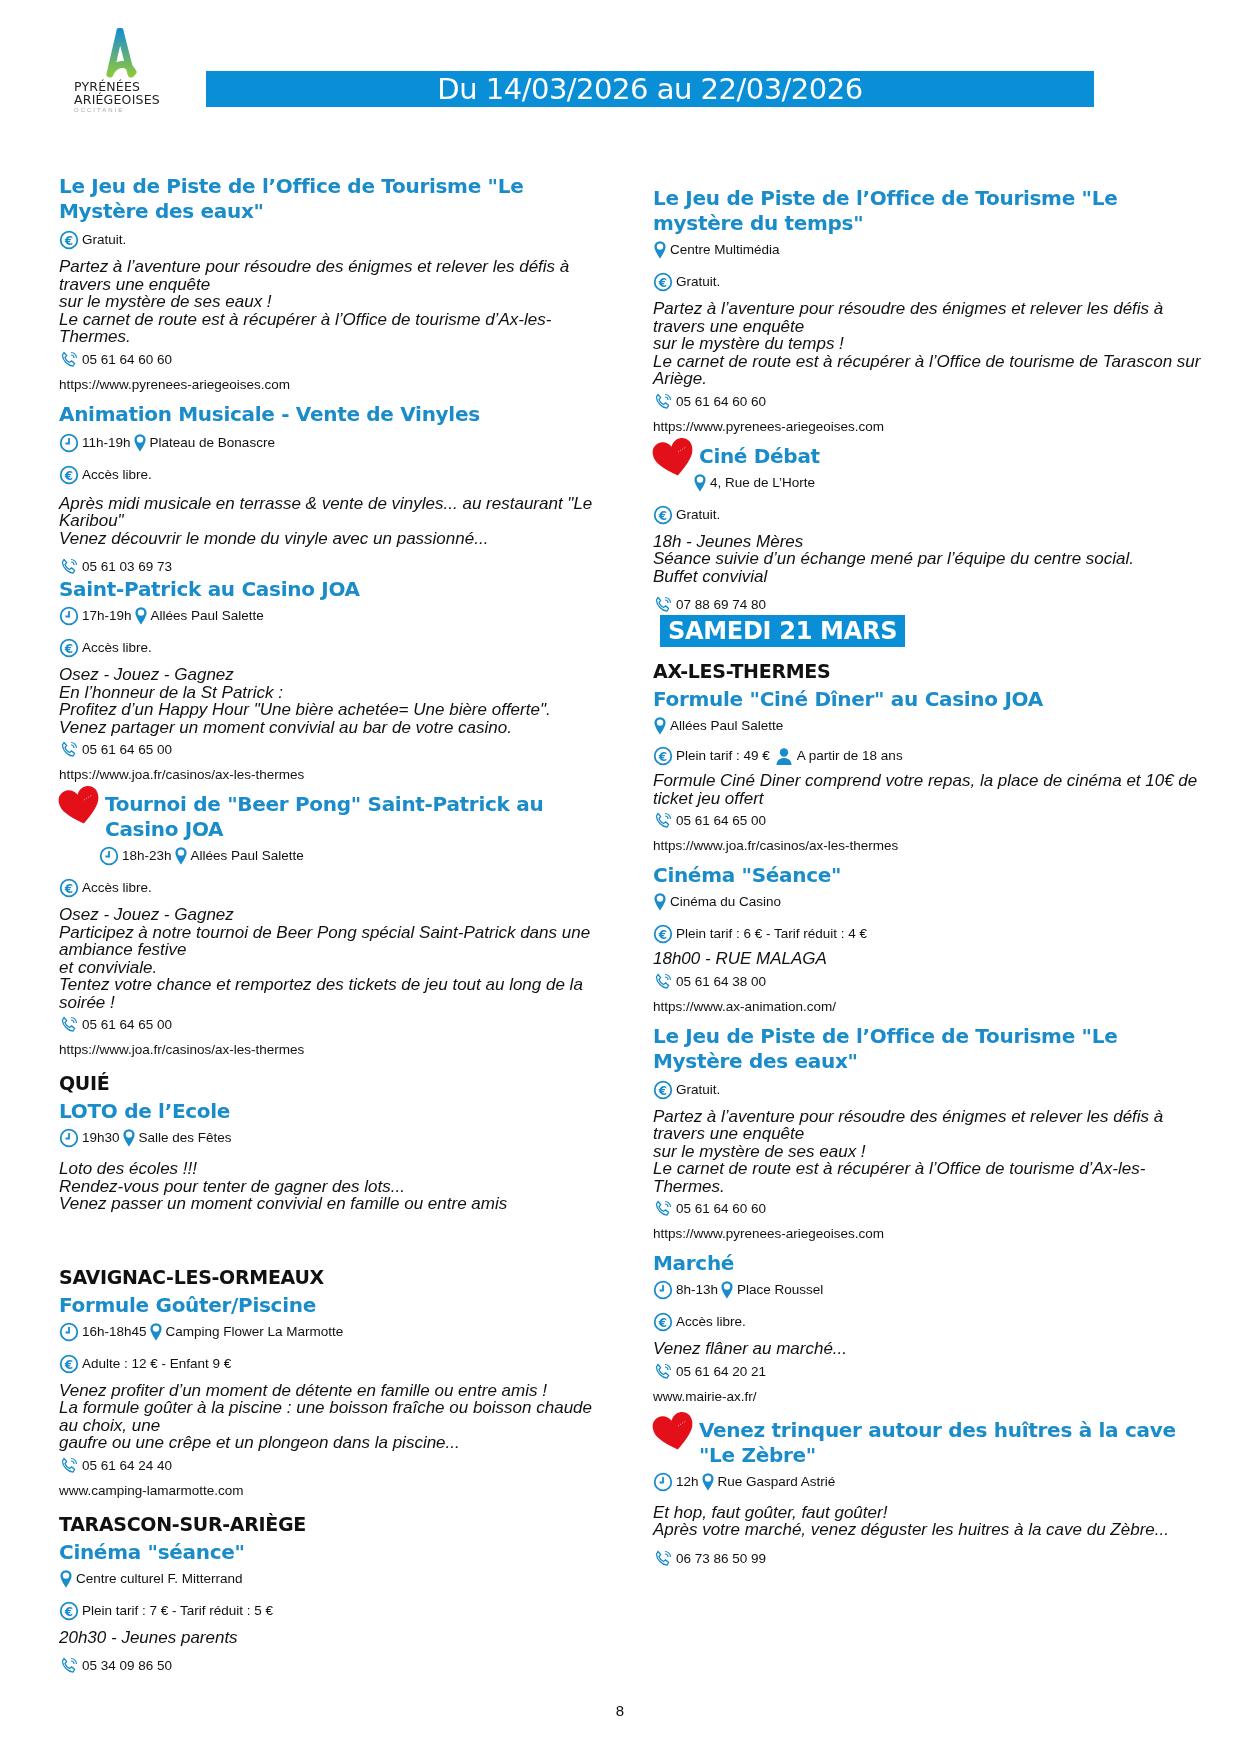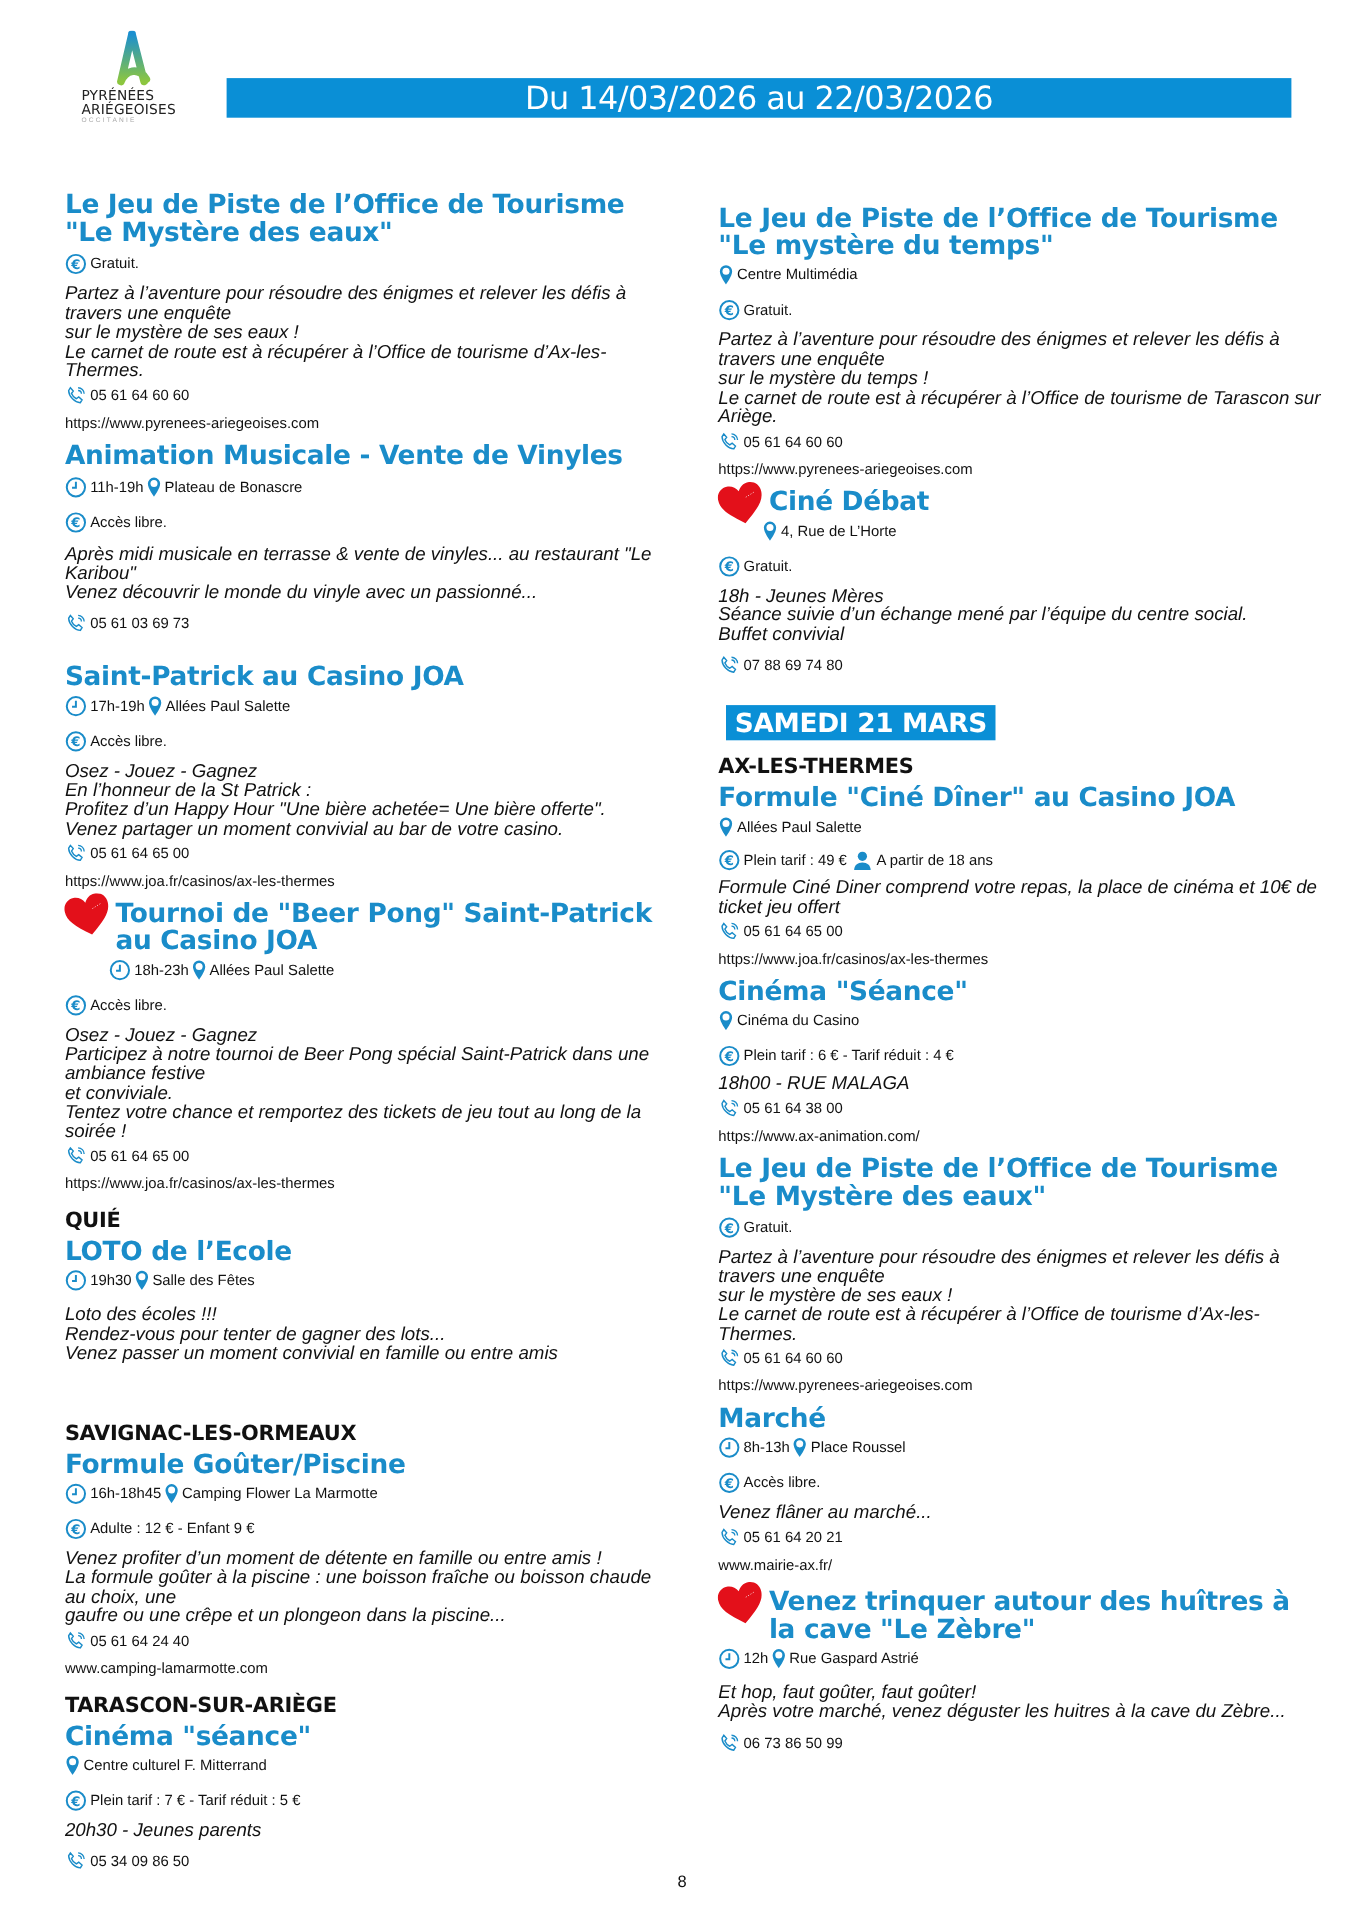--- a/index.html
+++ b/index.html
@@ -2,40 +2,40 @@
 <html><head>
 <meta charset="utf-8">
 <style>
   html, body { margin:0; padding:0; background:#fff; }
   body { width:1240px; height:1754px; position:relative; overflow:hidden;
          font-family:"Liberation Sans", sans-serif; color:#111; }
   .logo { position:absolute; left:74px; top:28px; width:92px; text-align:left; }
   .logo svg { display:block; margin:0 auto; }
   .logo .l1, .logo .l2 { font-family:"DejaVu Sans", sans-serif; font-size:12.5px; line-height:13px; color:#222; letter-spacing:0.2px; }
   .logo .l3 { font-size:6px; color:#aaa; letter-spacing:2px; margin-top:1px; }
-  .banner { position:absolute; left:206px; top:71px; width:968px; height:36px; background:#0a8fd6;
+  .banner { position:absolute; left:206px; top:71px; width:888px; height:36px; background:#0a8fd6;
             color:#fff; font-size:29px; text-align:center; line-height:36px; font-family:"DejaVu Sans", sans-serif; letter-spacing:-0.5px; }
   .col { position:absolute; width:548px; }
   .col.left { left:59px; top:174px; }
   .col.right { left:653px; top:186px; }
-  .ev-title { color:#1a8cc9; font-weight:bold; font-size:24px; line-height:25px; margin:0; font-family:"DejaVu Sans", sans-serif; letter-spacing:-0.3px; }
+  .ev-title { color:#1a8cc9; font-weight:bold; font-size:20px; line-height:25px; margin:0; font-family:"DejaVu Sans", sans-serif; letter-spacing:-0.3px; }
   .ev-title.heart { padding-left:46px; position:relative; }
   .heart-icon { position:absolute; left:-1px; top:-6px; width:44px; height:40px; }
   .town { font-weight:bold; font-size:19px; line-height:24px; margin:0; color:#111; font-family:"DejaVu Sans", sans-serif; letter-spacing:-0.3px; }
   .row { display:flex; align-items:center; font-size:13.5px; line-height:18px; }
   .row .ic { width:20px; height:20px; flex:0 0 auto; margin-right:3px; }
   .row .pin { width:14px; height:20px; flex:0 0 auto; margin:0 3px 0 2px; }
   .row .pin.first { margin-left:0; }
   .row.indent { padding-left:40px;text-align:right; }
   .desc { font-style:italic; font-size:17px; line-height:17.5px; color:#111; }
   .url { font-size:13.5px; line-height:18px; }
   .day-badge { display:inline-block; background:#0a8fd6; color:#fff; font-weight:bold; font-size:24px;
                line-height:32px; padding:0 8px; font-family:"DejaVu Sans", sans-serif; letter-spacing:-0.3px; }
   .pageno { position:absolute; left:0; width:100%; top:1702px; text-align:center; font-size:15px; }
-  .mt4{margin-top:4px}.mt6{margin-top:6px}.mt8{margin-top:8px}.mt10{margin-top:10px}.mt12{margin-top:12px}.mt26{margin-top:26px}.mt40{margin-top:52px}
+  .mt4{margin-top:4px}.mt6{margin-top:6px}.mt8{margin-top:8px}.mt10{margin-top:10px}.mt12{margin-top:12px}.mt26{}.mt40{margin-top:52px}
 </style>
 </head>
 <body>
 
 <svg width="0" height="0" style="position:absolute">
   <defs>
     <symbol id="sym-euro" viewBox="0 0 20 20">
         <circle cx="10" cy="10" r="8.3" fill="none" stroke="#1a8cc9" stroke-width="1.8"></circle>
         <text x="10" y="14.5" text-anchor="middle" font-size="12" font-weight="bold" fill="#1a8cc9" font-family="DejaVu Sans, sans-serif">€</text>
       </symbol>

